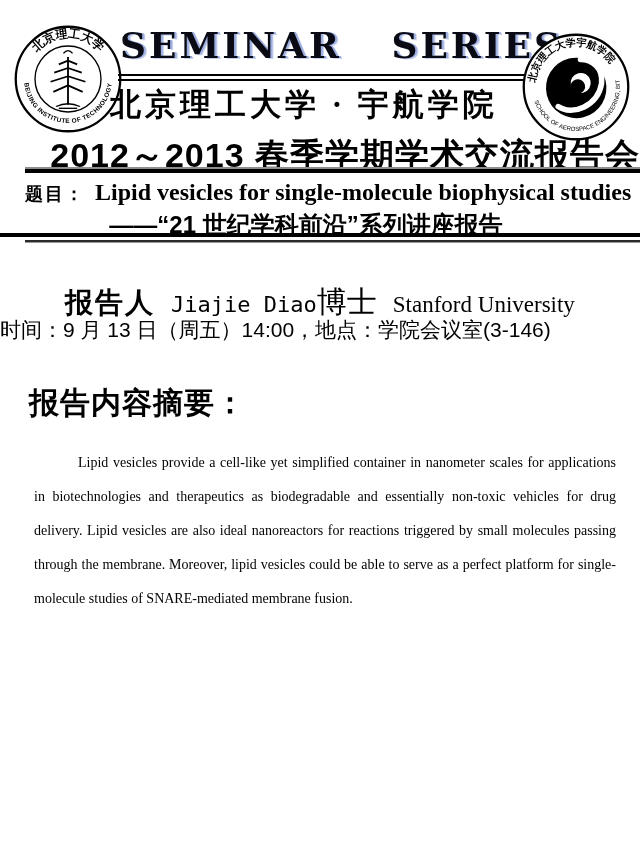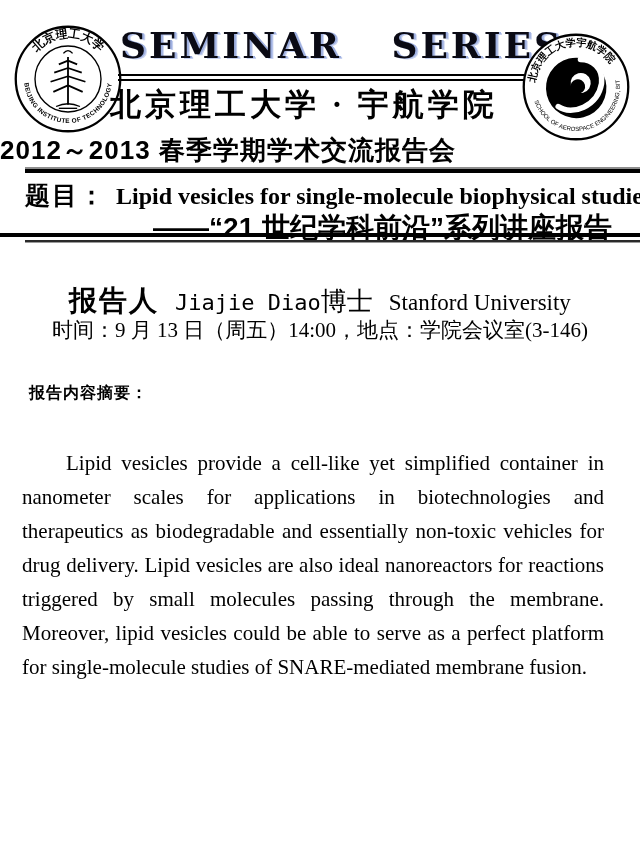--- a/index.html
+++ b/index.html
@@ -38,54 +38,55 @@
     position:absolute;left:110px;right:110px;top:84px;
     text-align:left;
     font-family:"Liberation Serif", serif;
     font-weight:700;
     font-size:31px;
     letter-spacing:4px;
     white-space:nowrap;
   }
   .semester-line{
     position:absolute;left:0;right:0;top:133px;
-    text-align:left;
+    text-align:right;
     font-family:"Liberation Sans", sans-serif;
     font-weight:700;
-    font-size:26px;
+    font-size:34px;
     letter-spacing:1px;
     white-space:nowrap;
   }
   .rule-thick-1{
     position:absolute;left:25px;right:0;top:167px;
     height:4px;background:#000;
     border-top:2px solid #8e8e8e;
   }
   
   .title-line-1{
     position:absolute;left:25px;right:6px;top:179px;
     white-space:nowrap;
   }
   .title-label{
     font-family:"Liberation Sans", sans-serif;
-    font-weight:700;font-size:25px;
+    font-weight:700;font-size:18px;
     letter-spacing:2px;
     margin-right:10px;
     margin-top:21px;
   }
   .title-en{
     font-family:"Liberation Serif", serif;
     font-weight:700;font-size:24px;
   }
   .title-line-2{
     position:absolute;left:0;right:28px;top:209px;
-    text-align:right;
-    font-family:"Liberation Sans", sans-serif;
-    font-weight:700;font-size:28px;
-    white-space:nowrap;
+    text-align:center;
+    font-family:"Liberation Sans", sans-serif;
+    font-weight:700;font-size:24px;
+    white-space:nowrap;
+    text-decoration:underline;
   }
   .rule-thick-2a{
     position:absolute;left:0;right:0;top:233px;
     height:4px;background:#000;
   }
   .rule-thick-2b{
     position:absolute;left:25px;right:0;top:240px;
     height:2px;background:#2a2a2a;
     border-bottom:1px solid #9a9a9a;
   }
@@ -98,44 +99,43 @@
     font-family:"Liberation Sans", sans-serif;
     font-weight:700;font-size:28px;
     letter-spacing:2px;margin-right:16px;
   }
   .speaker-name{
     font-family:"DejaVu Sans Mono", monospace;
     font-size:22px;
   }
   .speaker-degree{
     font-family:"Liberation Serif", serif;
-    font-size:26px;margin-right:16px;
+    font-size:30px;margin-right:16px;
   }
   .speaker-affiliation{
     font-family:"Liberation Serif", serif;
     font-size:23px;
   }
   .time-line{
     position:absolute;left:0;right:0;top:316px;
-    text-align:center;
-    font-family:Liberation Serif, serif;
+    font-family:Liberation Sans, sans-serif;
     font-size:21px;
     white-space:nowrap;
   }
   
   .abstract-label{
     position:absolute;left:29px;top:383px;
     font-family:"Liberation Sans", sans-serif;
-    font-weight:700;font-size:16px;
+    font-weight:700;font-size:30px;
     letter-spacing:1px;
   }
   .abstract-body{
-    position:absolute;left:22px;top:446px;width:582px;
-    font-family:"Liberation Serif", serif;
-    font-size:21px;
+    position:absolute;left:34px;top:446px;width:582px;
+    font-family:"Liberation Serif", serif;
+    font-size:14px;
     line-height:34px;
     text-align:justify;
     text-indent:44px;
   }
 </style>
 </head>
 <body>
 
 <div class="page">
 

